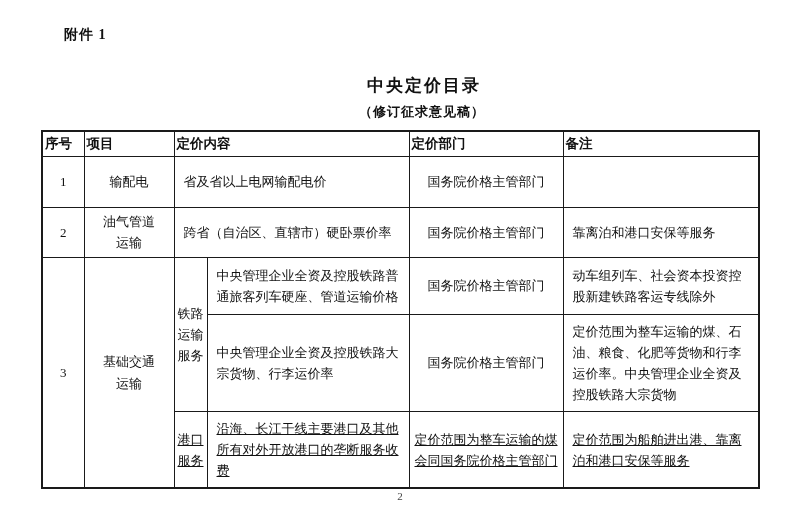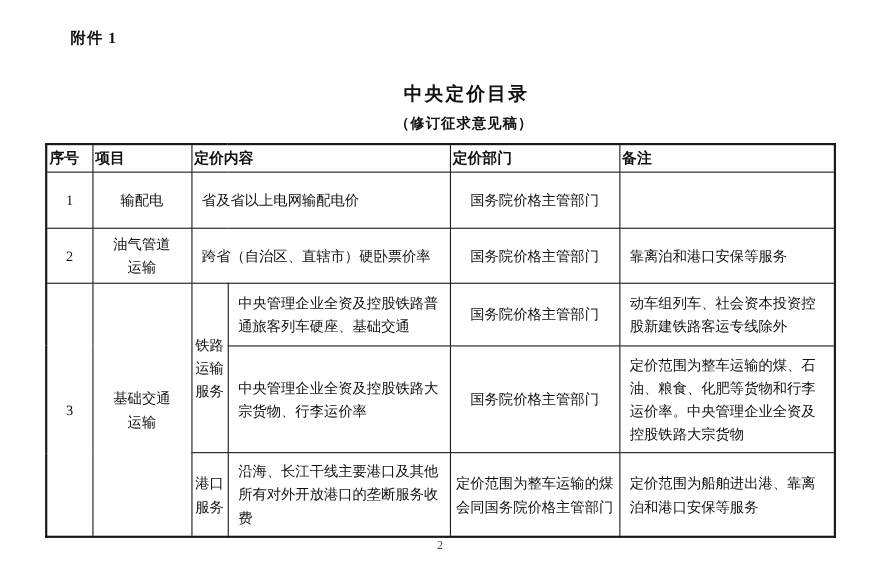--- a/index.html
+++ b/index.html
@@ -39,21 +39,21 @@
   }
   table.pricing th {
     font-size: 13.5px; font-weight: 700; text-align: left;
     padding: 1px 2px;
   }
   tr.h-header { height: 22px; }
   tr.h-r1 { height: 51px; }
   tr.h-r2 { height: 50px; }
   tr.h-r3a { height: 57px; }
   tr.h-r3b { height: 85px; }
-  tr.h-r3c { height: 63px; }
+  tr.h-r3c { height: 63px; text-decoration: underline; }
   td.c-center { text-align: center; padding: 2px 2px; }
   td.c-left { text-align: left; padding: 6px 9px; }
   td.c-cat { text-align: center; padding: 16px 1px; }
   .page-number {
     position: absolute; top: 490px; left: 0; width: 100%;
     text-align: center; font-size: 11px; color: #444444;
   }
 </style>
 </head>
 <body>
@@ -96,21 +96,21 @@
       <td colspan="2" class="c-left">跨省（自治区、直辖市）硬卧票价率</td>
       <td class="c-center">国务院价格主管部门</td>
       <td class="c-left">靠离泊和港口安保等服务</td>
     </tr>
 
     <tr class="h-r3a">
       <td class="c-center" rowspan="3">3</td>
       <td class="c-center" rowspan="3">基础交通
 运输</td>
       <td class="c-cat" rowspan="2">铁路运输服务</td>
-      <td class="c-left">中央管理企业全资及控股铁路普通旅客列车硬座、基础交通</td>
+      <td class="c-left">中央管理企业全资及控股铁路普通旅客列车硬座、管道运输价格</td>
       <td class="c-center">国务院价格主管部门</td>
       <td class="c-left">动车组列车、社会资本投资控股新建铁路客运专线除外</td>
     </tr>
 
     <tr class="h-r3b">
       <td class="c-left">中央管理企业全资及控股铁路大宗货物、行李运价率</td>
       <td class="c-center">国务院价格主管部门</td>
       <td class="c-left">定价范围为整车运输的煤、石油、粮食、化肥等货物和行李运价率。中央管理企业全资及控股铁路大宗货物</td>
     </tr>
 

